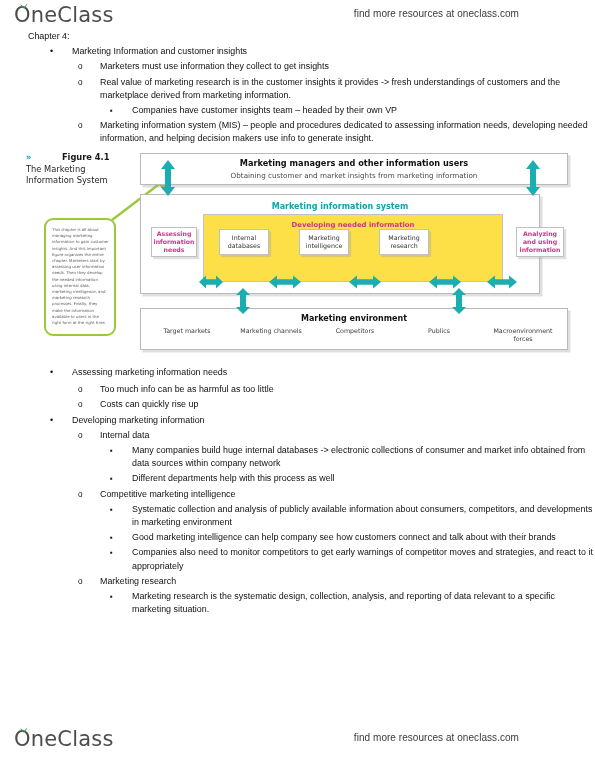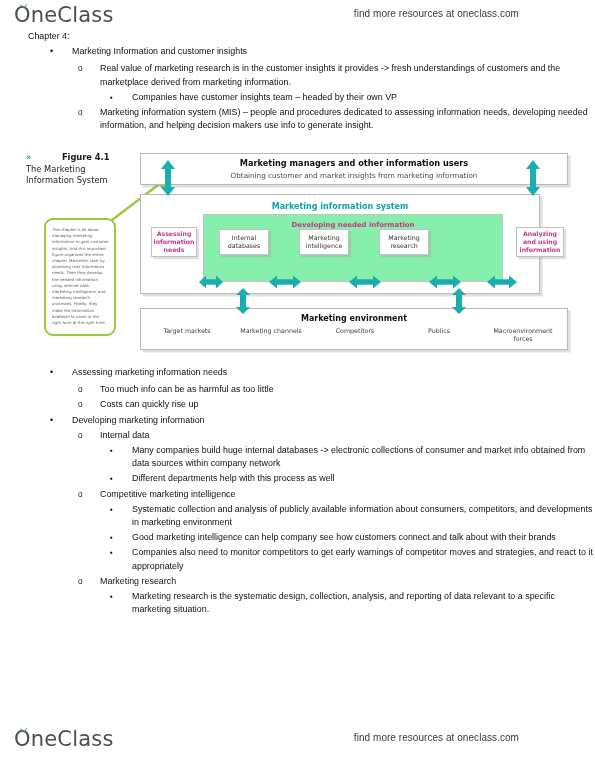--- a/index.html
+++ b/index.html
@@ -183,21 +183,21 @@
   }
   .mis-title {
     position: absolute; left: 0; top: 7px; width: 100%;
     text-align: center; font-size: 8px; font-weight: bold;
     color: #10A5A8; font-family: "DejaVu Sans", sans-serif;
   }
   .inner-box {
     position: absolute;
     left: 62px; top: 19px; width: 300px; height: 68px;
     border: 1px solid #c2c2c2;
-    background: #86efac;
+    background: #fde047;
     box-sizing: border-box;
   }
   .inner-title {
     position: absolute; left: 0; top: 6px; width: 100%;
     text-align: center; font-size: 6.9px; font-weight: bold;
     color: #C8348C; font-family: "DejaVu Sans", sans-serif;
   }
   .nbox {
     position: absolute;
     border: 1px solid #c0c0c0;
@@ -267,20 +267,21 @@
     </svg>
   </div>
   <div class="brand-tag">find more resources at oneclass.com</div>
 </div>
 
 <div class="doc">
   <div class="line lvl0">Chapter 4:</div>
   <div class="gap2"></div>
   <div class="line lvl1">Marketing Information and customer insights</div>
   <div class="gap2"></div>
+  <div class="line lvl2">Marketers must use information they collect to get insights</div>
   <div class="gap2"></div>
   <div class="line lvl2">Real value of marketing research is in the customer insights it provides -&gt; fresh understandings of customers and the marketplace derived from marketing information.</div>
   <div class="gap2"></div>
   <div class="line lvl3">Companies have customer insights team – headed by their own VP</div>
   <div class="gap2"></div>
   <div class="line lvl2">Marketing information system (MIS) – people and procedures dedicated to assessing information needs, developing needed information, and helping decision makers use info to generate insight.</div>
 </div>
 
 <div class="figure">
 

